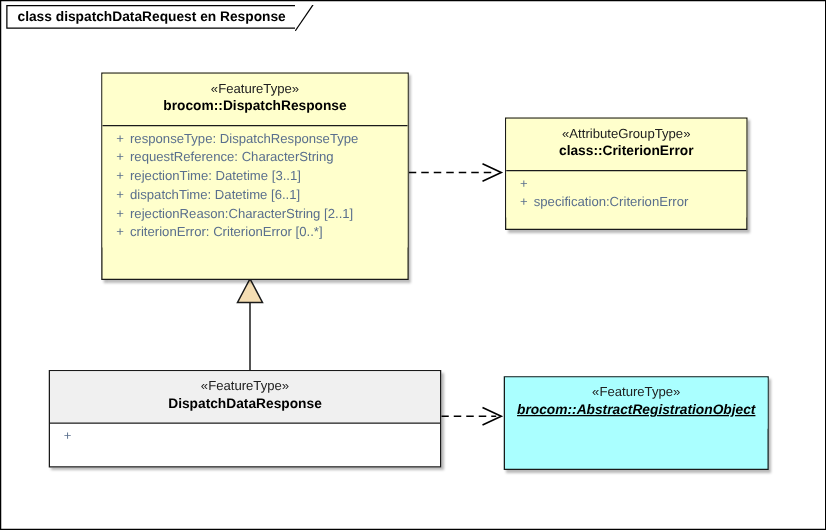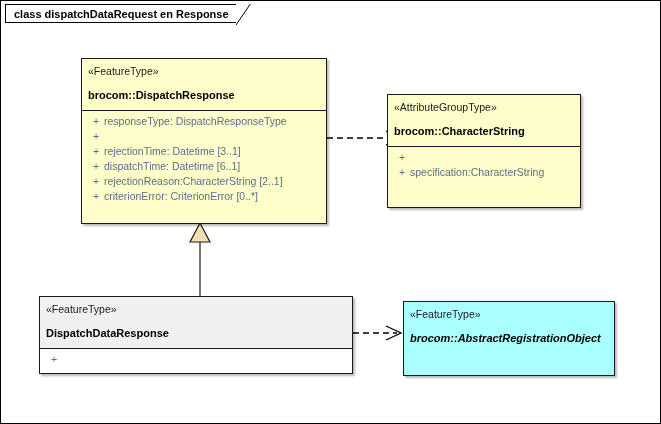--- a/index.html
+++ b/index.html
@@ -54,40 +54,40 @@
     box-sizing: border-box;
     box-shadow: 2px 2px 2px rgba(0,0,0,0.28);
     background: #ffffcc;
   }
   .uml-class.yellow { background: #ffffcc; }
   .uml-class.cyan   { background: #aaffff; }
   .uml-class.white  { background: #ffffff; }
 
   .uml-head {
     padding: 6px 6px 7px 6px;
-    text-align: left;
+    text-align: center;
     line-height: 1.25;
   }
   .uml-class.white .uml-head { background: #f0f0f0; }
   .uml-class.yellow .uml-head { background: #ffffcc; }
   .uml-class.cyan .uml-head { background: #aaffff; }
 
   .stereotype {
     font-size: 10.5px;
     color: #202020;
     display: block;
   }
   .class-name {
     font-size: 11px;
     font-weight: bold;
     color: #000000;
     display: block;
-    margin-top: 11px;
-  }
-  .class-name.abstract { font-style: italic; }
+    margin-top: 1px;
+  }
+  .class-name.abstract { font-style: italic; text-decoration: underline; }
 
   .uml-attrs {
     border-top: 1px solid #1a1a1a;
     padding: 3px 0 4px 0;
   }
   .uml-class.yellow .uml-attrs { background: #ffffcc; }
   .uml-class.white .uml-attrs  { background: #ffffff; }
 
   .attr-row {
     display: flex;
@@ -154,52 +154,53 @@
       <span class="stereotype">«FeatureType»</span>
       <span class="class-name">brocom::DispatchResponse</span>
     </div>
     <div class="uml-attrs">
       <div class="attr-row">
         <span class="attr-vis">+</span>
         <span class="attr-text">responseType: DispatchResponseType</span>
       </div>
       <div class="attr-row">
         <span class="attr-vis">+</span>
+        <span class="attr-text">requestReference: CharacterString</span>
       </div>
       <div class="attr-row">
         <span class="attr-vis">+</span>
         <span class="attr-text">rejectionTime: Datetime [3..1]</span>
       </div>
       <div class="attr-row">
         <span class="attr-vis">+</span>
         <span class="attr-text">dispatchTime: Datetime [6..1]</span>
       </div>
       <div class="attr-row">
         <span class="attr-vis">+</span>
         <span class="attr-text">rejectionReason:CharacterString [2..1]</span>
       </div>
       <div class="attr-row">
         <span class="attr-vis">+</span>
         <span class="attr-text">criterionError: CriterionError [0..*]</span>
       </div>
     </div>
   </div>
 
-  <div class="uml-class yellow" style="left:386px; top:93px; width:194px; height:114px;">
+  <div class="uml-class yellow" style="left:403px; top:93px; width:194px; height:90px;">
     <div class="uml-head">
       <span class="stereotype">«AttributeGroupType»</span>
-      <span class="class-name">brocom::CharacterString</span>
+      <span class="class-name">class::CriterionError</span>
     </div>
     <div class="uml-attrs">
       <div class="attr-row">
         <span class="attr-vis">+</span>
       </div>
       <div class="attr-row">
         <span class="attr-vis">+</span>
-        <span class="attr-text">specification:CharacterString</span>
+        <span class="attr-text">specification:CriterionError</span>
       </div>
     </div>
   </div>
 
   <div class="uml-class white" style="left:38px; top:295px; width:314px; height:78px;">
     <div class="uml-head">
       <span class="stereotype">«FeatureType»</span>
       <span class="class-name">DispatchDataResponse</span>
     </div>
     <div class="uml-attrs">

